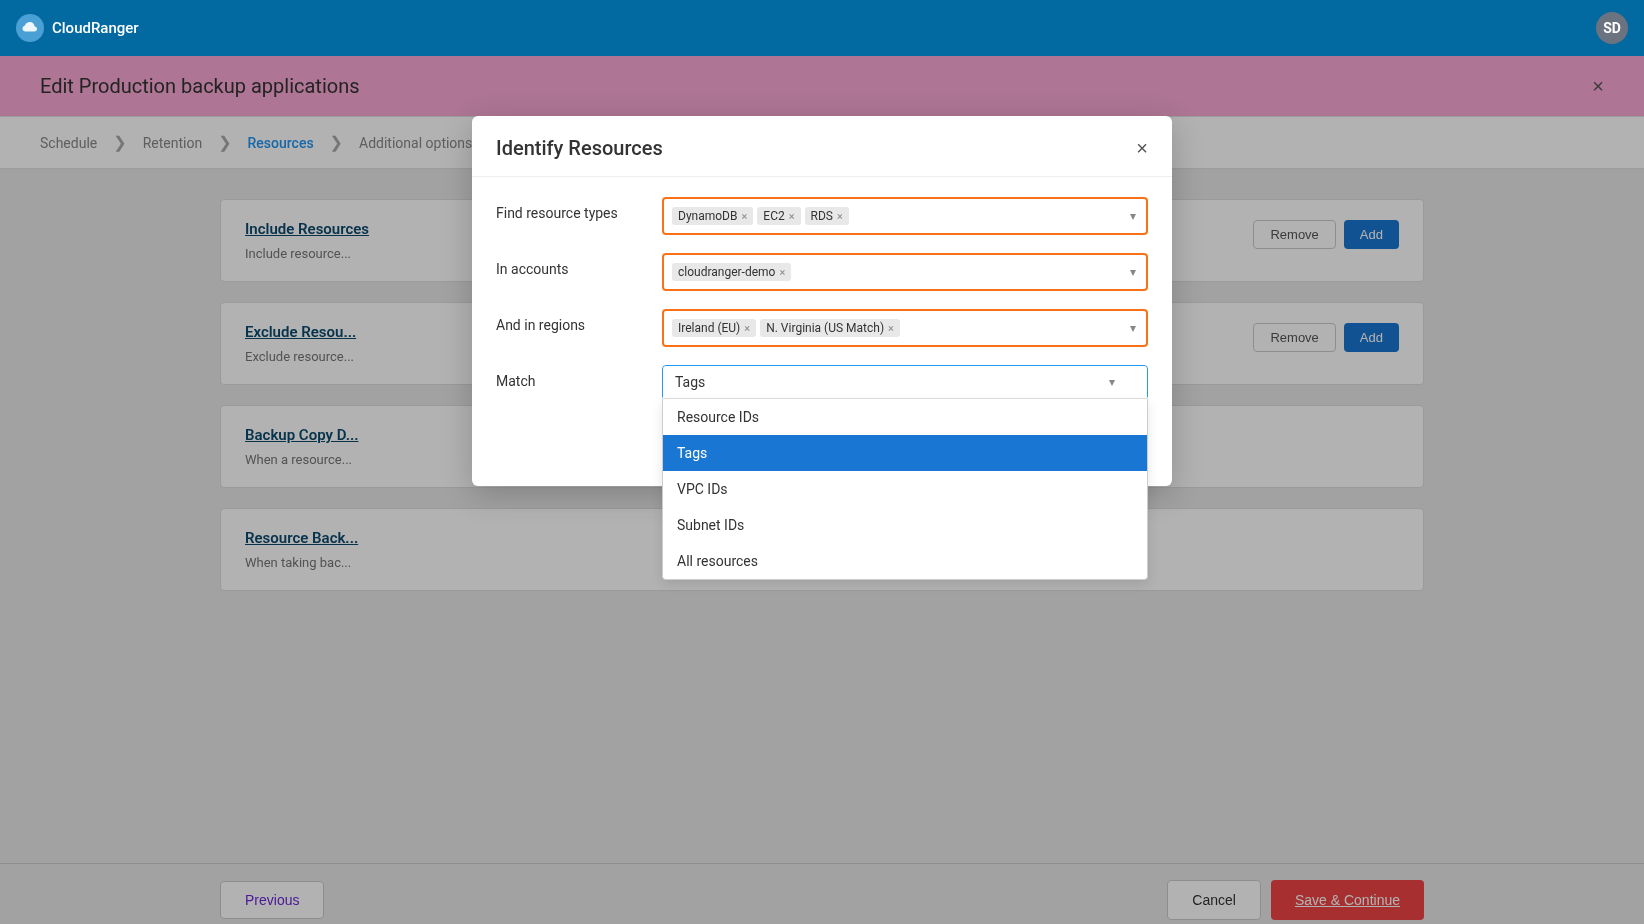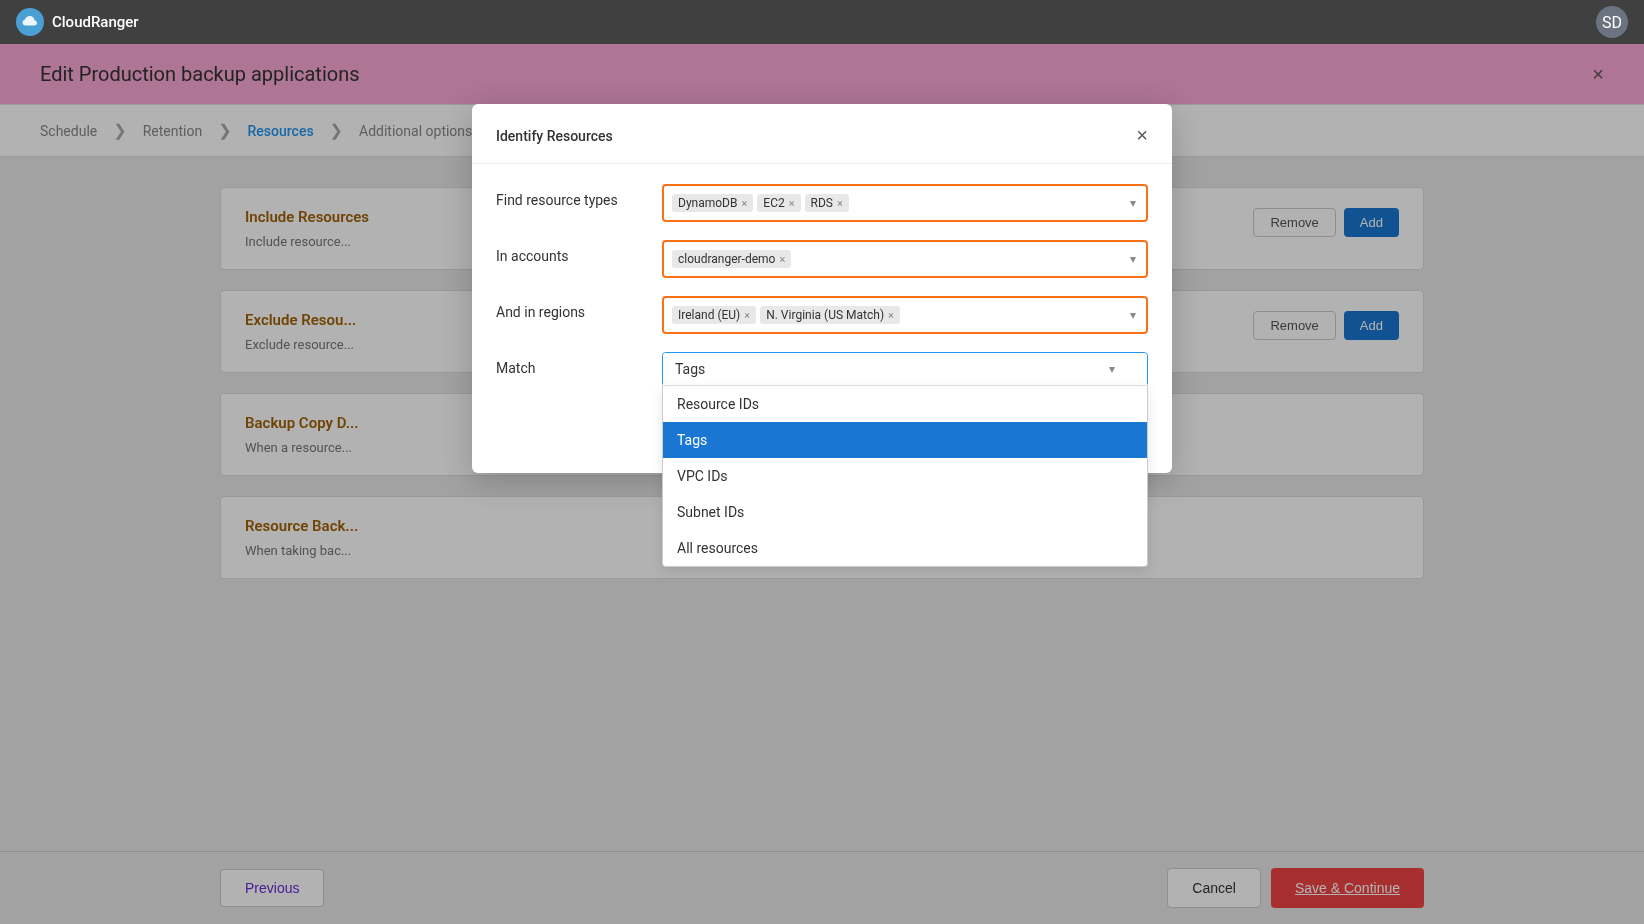--- a/index.html
+++ b/index.html
@@ -8,22 +8,22 @@
       font-size: 14px;
       background: #c8c8c8;
       width: 1644px;
       height: 924px;
       overflow: hidden;
       position: relative;
     }
 
     
     .top-nav {
-      background: #404040;
-      height: 44px;
+      background: #0369a1;
+      height: 56px;
       display: flex;
       align-items: center;
       padding: 0 16px;
       position: relative;
       z-index: 1;
     }
     .top-nav-logo {
       display: flex;
       align-items: center;
       gap: 8px;
@@ -47,22 +47,22 @@
       position: absolute;
       right: 16px;
       width: 32px;
       height: 32px;
       background: #6b7280;
       border-radius: 50%;
       display: flex;
       align-items: center;
       justify-content: center;
       color: white;
-      font-size: 16px;
-      font-weight: 400;
+      font-size: 14px;
+      font-weight: 700;
     }
 
     
     .page-content {
       background: #e8e8e8;
       min-height: calc(924px - 44px);
       padding: 0;
       position: relative;
     }
 
@@ -125,22 +125,23 @@
 
     .panel {
       background: white;
       border: 1px solid #ddd;
       border-radius: 4px;
       padding: 20px 24px;
     }
     .panel h3 {
       font-size: 15px;
       font-weight: 600;
-      color: #a16207;
+      color: #0c4a6e;
       margin-bottom: 8px;
+      text-decoration: underline;
     }
     .panel p {
       font-size: 13px;
       color: #777;
     }
     .panel-header {
       display: flex;
       justify-content: space-between;
       align-items: flex-start;
     }
@@ -240,21 +241,21 @@
     }
 
     .modal-title-bar {
       padding: 20px 24px 16px;
       border-bottom: 1px solid #eee;
       display: flex;
       justify-content: space-between;
       align-items: center;
     }
     .modal-title {
-      font-size: 14px;
+      font-size: 20px;
       font-weight: 500;
       color: #333;
     }
     .modal-close {
       background: none;
       border: none;
       font-size: 20px;
       color: #555;
       cursor: pointer;
     }

